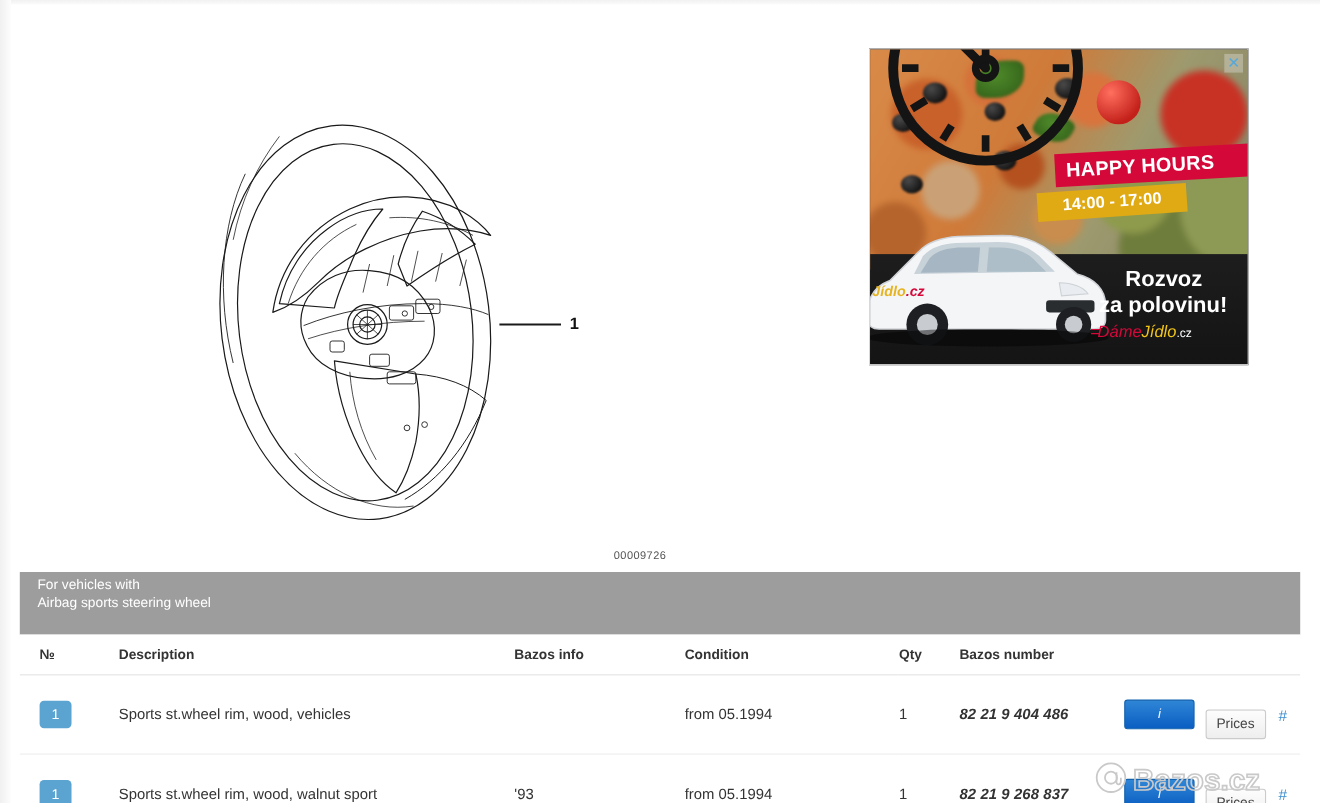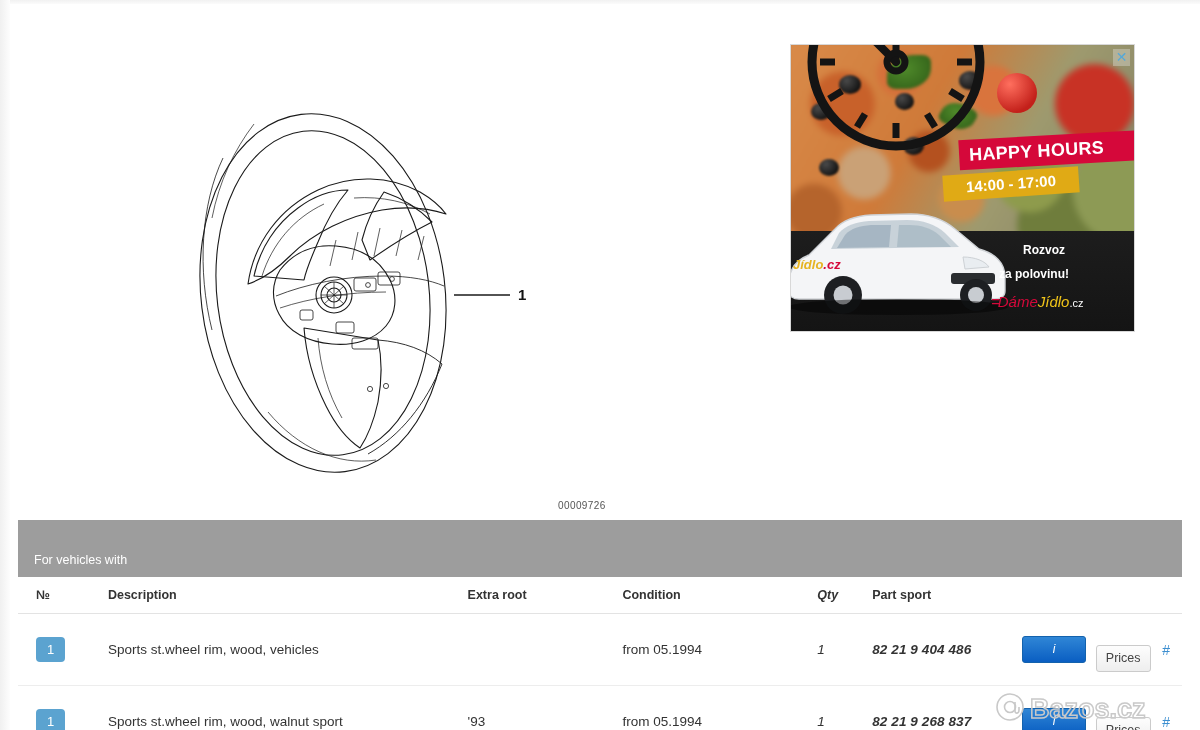--- a/index.html
+++ b/index.html
@@ -163,21 +163,21 @@
     font-size: 15px;
     line-height: 26px;
     text-align: center;
     box-sizing: border-box;
     white-space: nowrap;
   }
   .ad-line1, .ad-line2 {
     position: absolute;
     color: #ffffff;
     font-weight: bold;
-    font-size: 12px;
+    font-size: 20px;
     white-space: nowrap;
   }
   .ad-line1 { left: 232px; top: 198px; }
   .ad-line2 { left: 208px; top: 222px; }
   .ad-logo {
     position: absolute;
     left: 200px; top: 248px;
     font-size: 15px;
     font-weight: normal;
     font-style: italic;
@@ -209,21 +209,21 @@
     font-family: "Liberation Sans", sans-serif;
   }
 
   
   #notice-banner {
     position: absolute;
     left: 18px; top: 520px;
     width: 1164px; height: 57px;
     background: #9d9d9d;
     box-sizing: border-box;
-    padding: 32px 0 0 16px;
+    padding: 3px 0 0 16px;
   }
   #notice-banner div {
     color: #ffffff;
     font-size: 12.5px;
     line-height: 17px;
   }
 
   
   #parts-table {
     position: absolute;
@@ -246,21 +246,21 @@
     padding: 13px 0 13px 0;
     border-bottom: 1px solid #ededed;
     color: #333;
     font-size: 13.5px;
     vertical-align: middle;
   }
   .c-no    { width: 72px; padding-left: 18px !important; }
   .c-desc  { width: 360px; }
   .c-extra { width: 155px; }
   .c-cond  { width: 195px; }
-  .c-qty   { width: 55px; font-style: italic; }
+  .c-qty   { width: 55px; }
   .c-part  { width: 150px; }
   .c-act   { width: 160px; }
 
   .num-badge {
     display: inline-block;
     width: 29px; height: 25px;
     line-height: 25px;
     text-align: center;
     background: #5ba3d0;
     color: #ffffff;
@@ -458,31 +458,32 @@
     <div class="ad-line2">za polovinu!</div>
     <div class="ad-logo">
       <span class="dash">=</span><span class="dame">Dáme</span><span class="jidlo">Jídlo</span><span class="cz">.cz</span>
     </div>
 
     <div id="ad-close">✕</div>
   </div>
 
   <div id="notice-banner">
     <div>For vehicles with</div>
+    <div>Airbag sports steering wheel</div>
   </div>
 
   <table id="parts-table">
     <thead>
       <tr>
         <th class="c-no">№</th>
         <th class="c-desc">Description</th>
-        <th class="c-extra">Extra root</th>
+        <th class="c-extra">Bazos info</th>
         <th class="c-cond">Condition</th>
         <th class="c-qty">Qty</th>
-        <th class="c-part">Part sport</th>
+        <th class="c-part">Bazos number</th>
         <th class="c-act"></th>
       </tr>
     </thead>
     <tbody>
 
       <tr>
         <td class="c-no">
           <span class="num-badge">1</span>
         </td>
         <td class="c-desc">Sports st.wheel rim, wood, vehicles</td>

